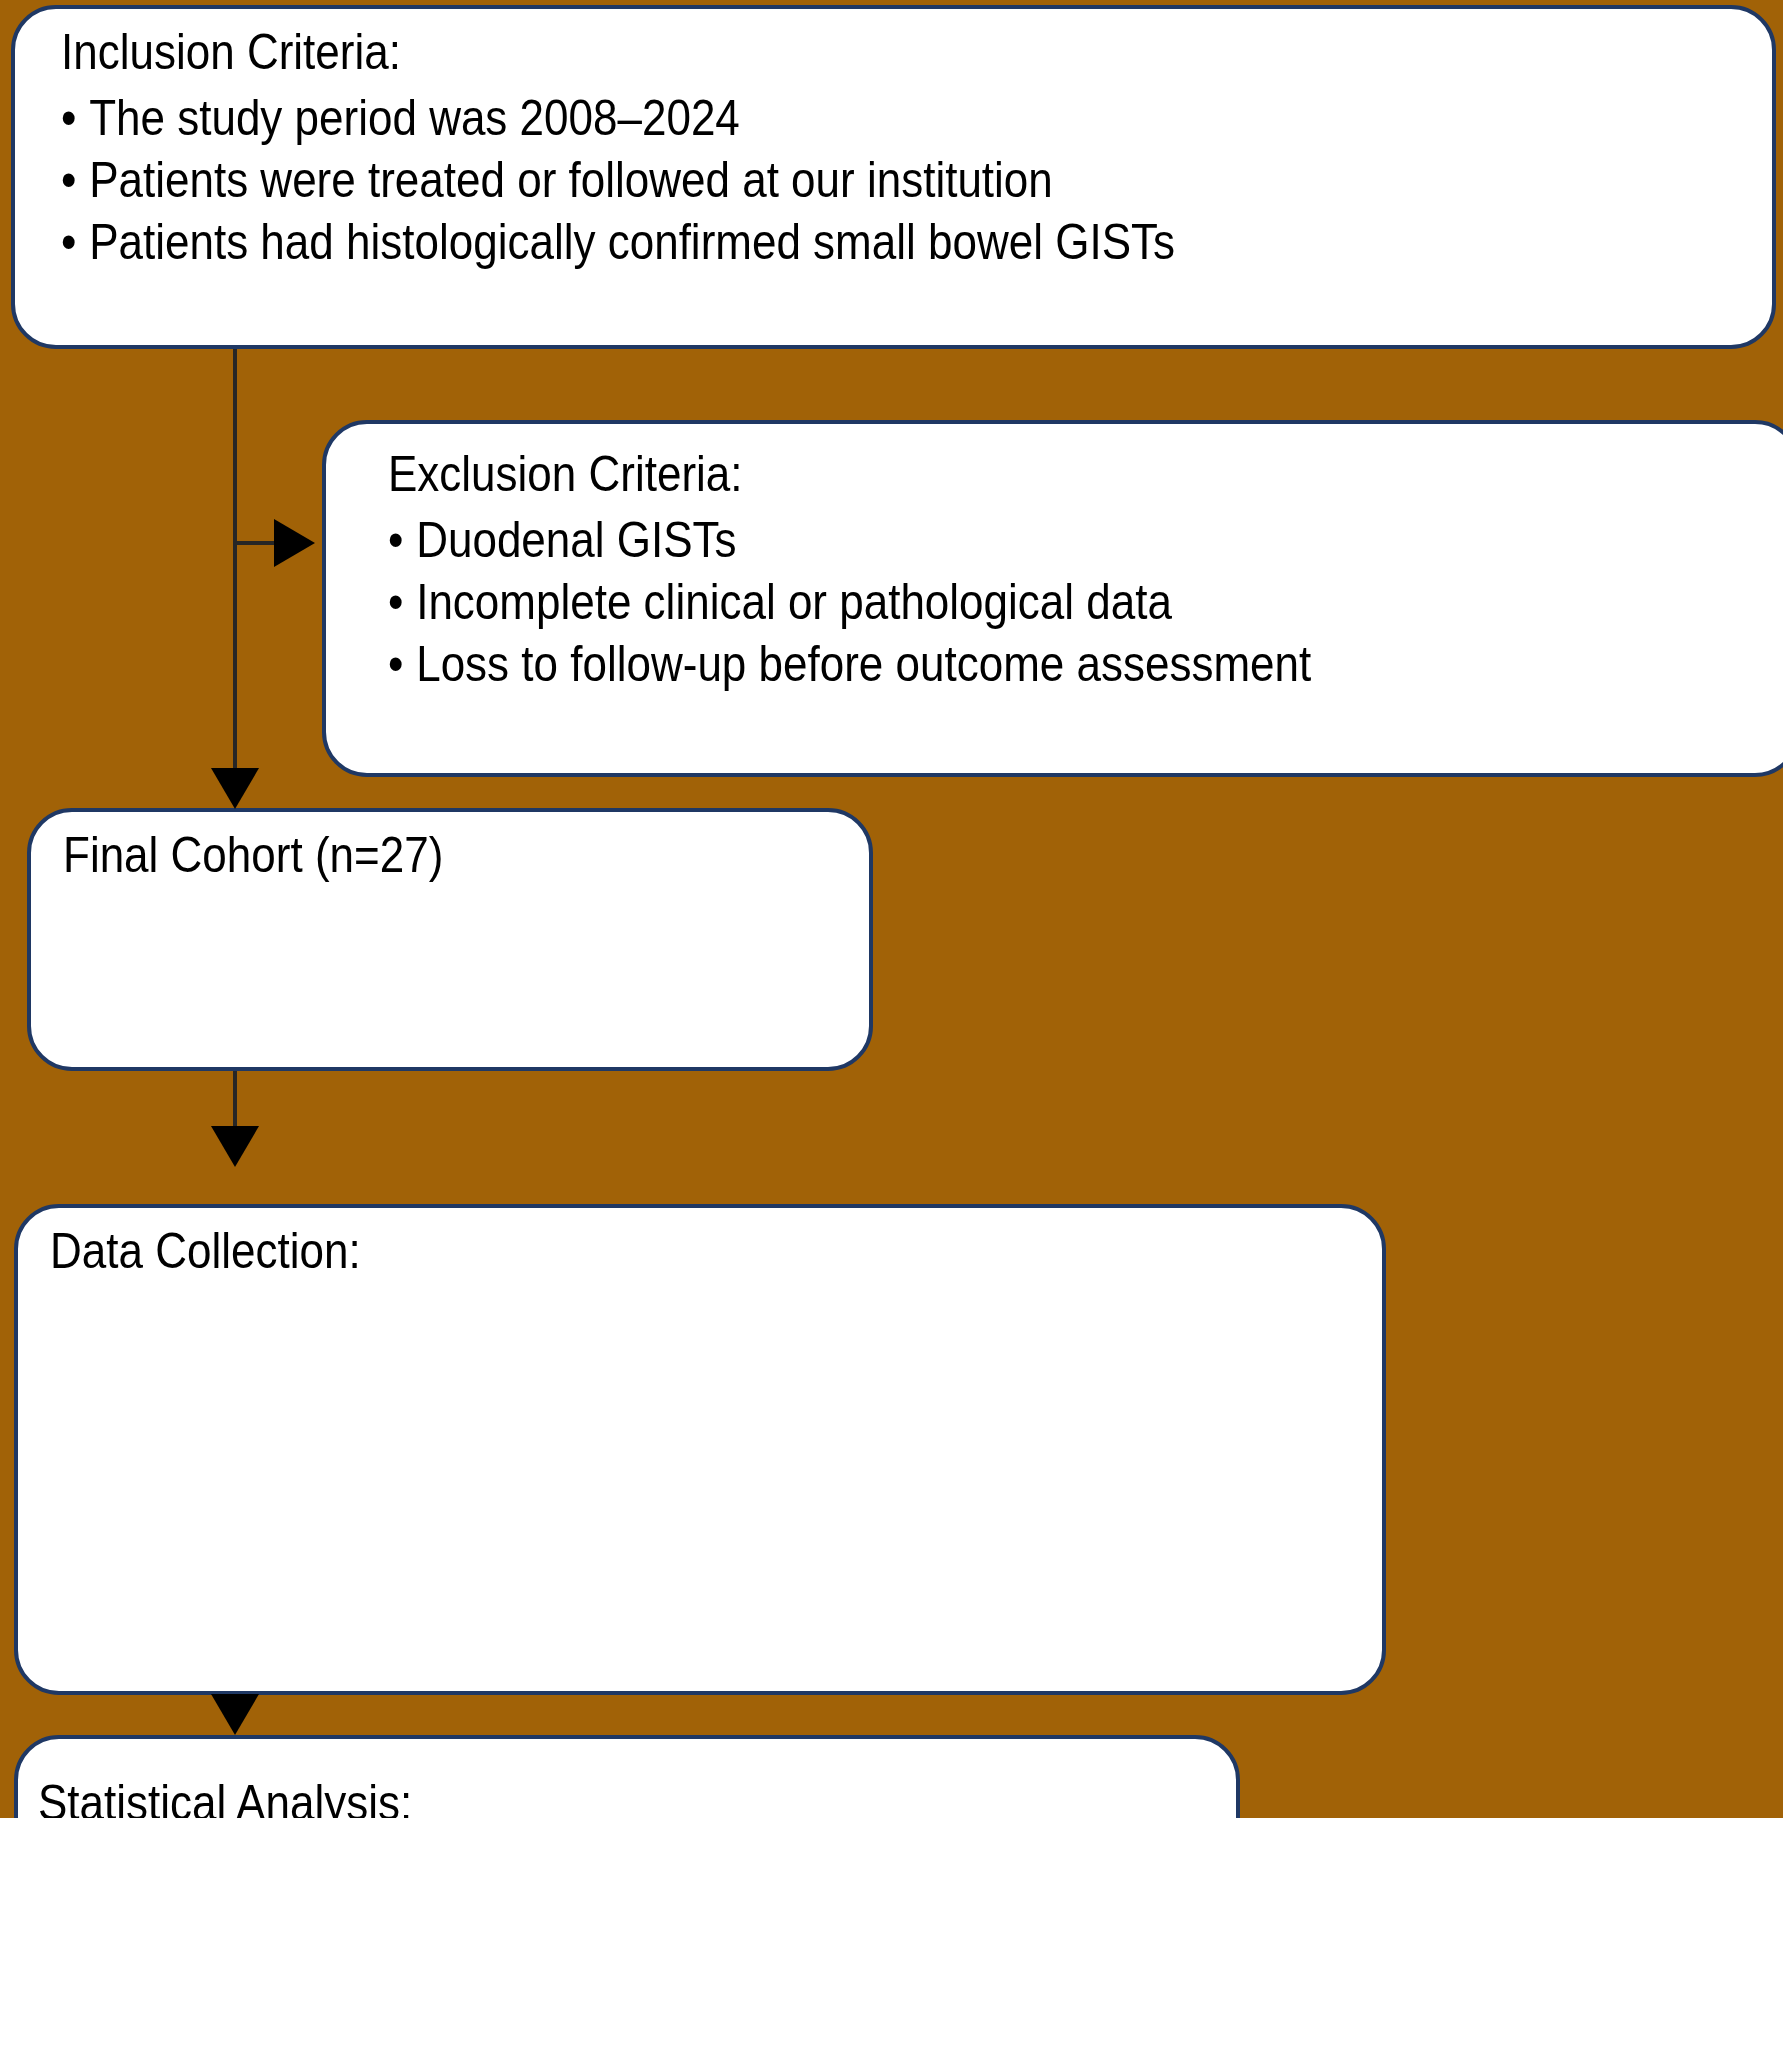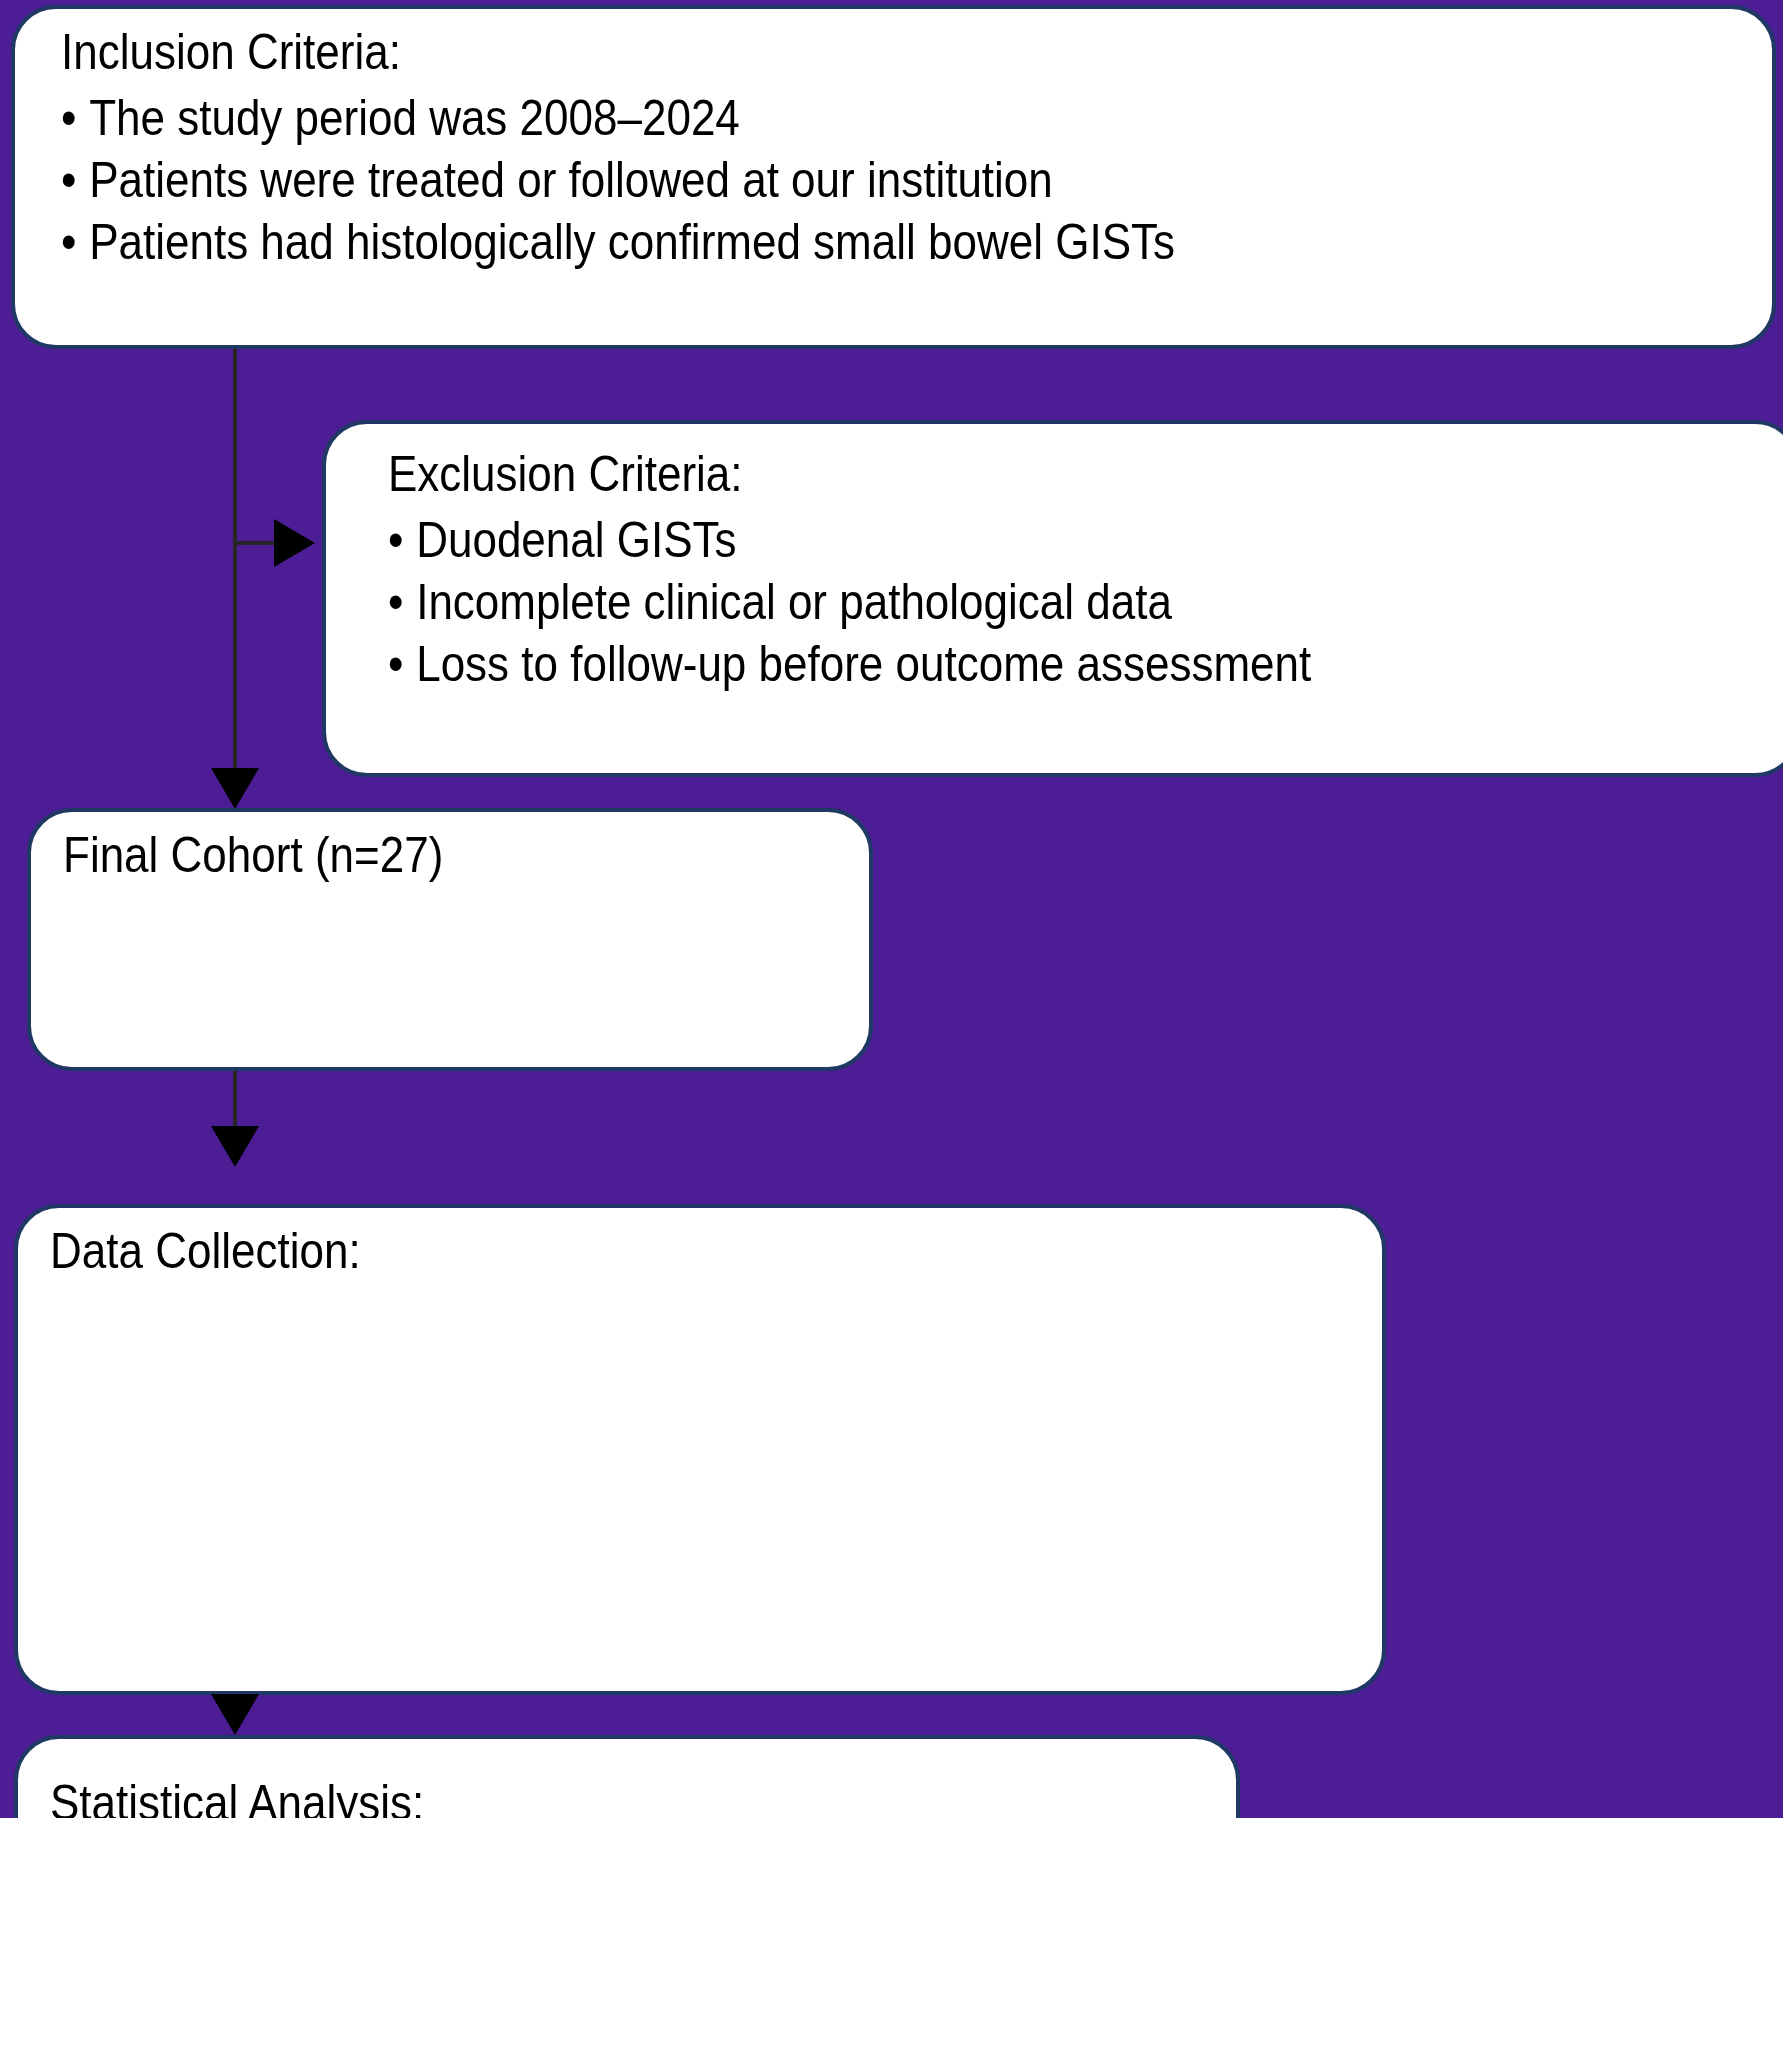--- a/index.html
+++ b/index.html
@@ -4,21 +4,21 @@
 <style>
   html, body {
     margin: 0;
     padding: 0;
     background: #ffffff;
   }
   #canvas {
     position: relative;
     width: 1784px;
     height: 1818px;
-    background: #4c1d95;
+    background: #a16207;
     overflow: hidden;
     font-family: "Liberation Sans", "DejaVu Sans", sans-serif;
   }
   .node {
     position: absolute;
     box-sizing: border-box;
     background: #ffffff;
     border: 4.4px solid #1F3864;
     border-radius: 45px;
     z-index: 2;
@@ -68,21 +68,21 @@
   #box-inclusion   { left: 11.2px;  top: 5px;    width: 1765px; height: 344px; }
   #box-exclusion   { left: 298px; top: 420px;  width: 1478px; height: 357px; margin-left: 24px; }
   #box-cohort      { left: 27px;  top: 808px; width: 846px; height: 263px; }
   #box-datacoll    { left: 13.7px;  top: 1204px; width: 1372px; height: 491px; }
   #box-stats       { left: 13.7px;  top: 1735px; width: 1226px; height: 316px; }
 
   #box-inclusion .node-inner { padding: 17.5px 0 0 46px; }
   #box-exclusion .node-inner { padding: 25px 0 0 62px; }
   #box-cohort    .node-inner { padding: 17.5px 0 0 32px; }
   #box-datacoll  .node-inner { padding: 17.5px 0 0 32px; }
-  #box-stats     .node-inner { padding: 39px 0 0 32px; }
+  #box-stats     .node-inner { padding: 39px 0 0 20px; }
 
   #box-inclusion .bullets li,
   #box-exclusion .bullets li { margin-top: 11.2px; }
   #box-cohort .bullets li    { margin-top: 13.7px; }
   #box-datacoll .bullets li  { margin-top: 16px; }
   #box-stats .bullets li     { margin-top: 17.5px; }
 
   #box-inclusion .title,
   #box-exclusion .title,
   #box-cohort .title,

